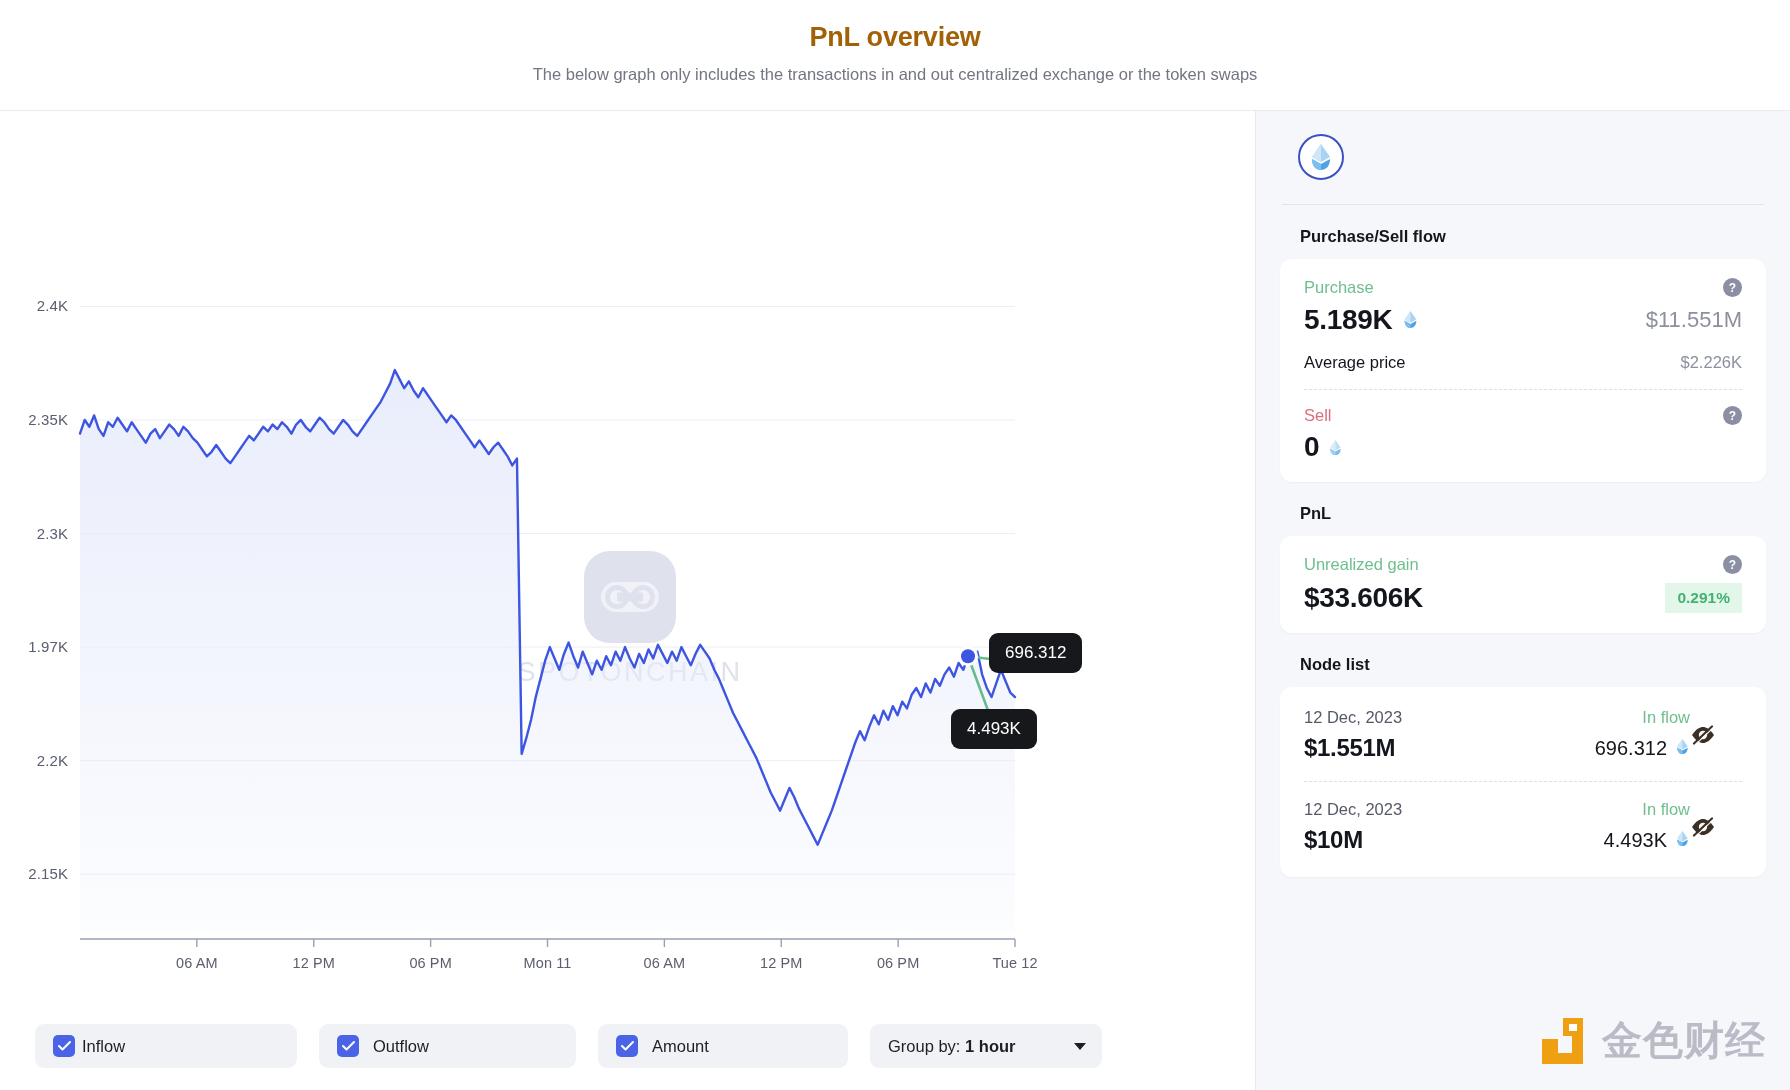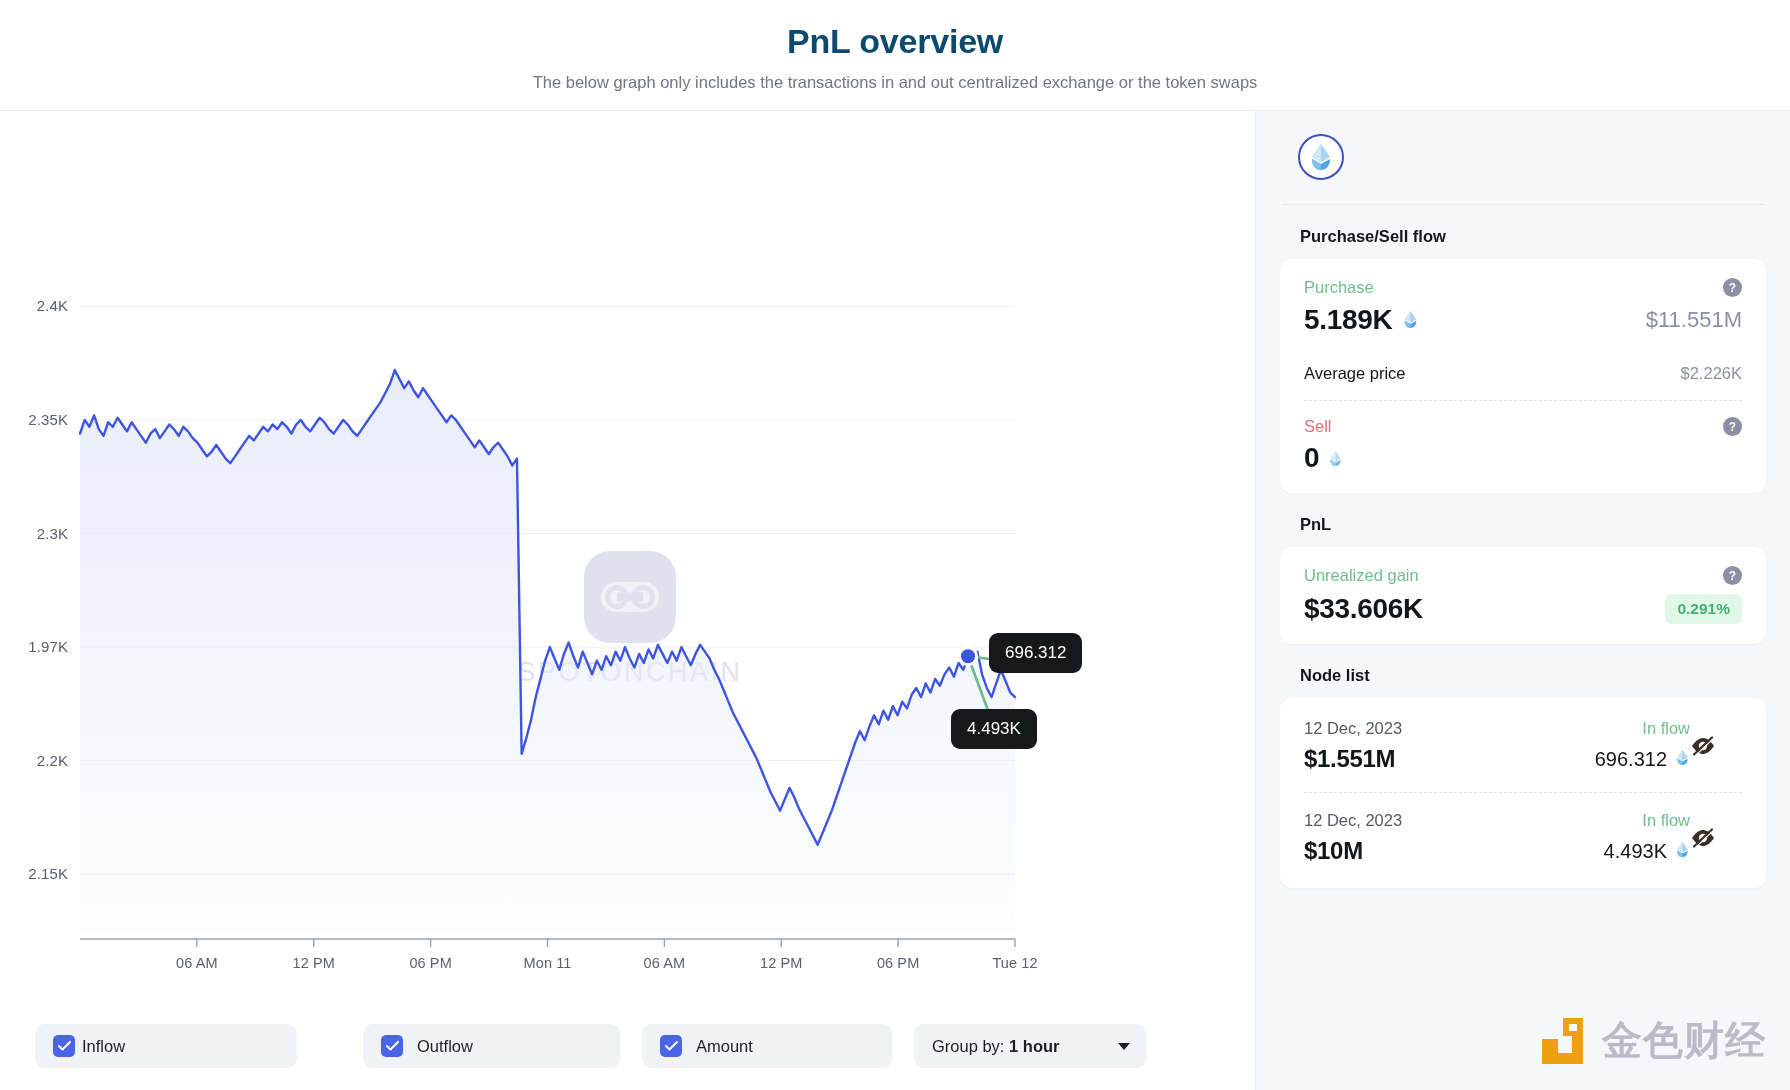--- a/index.html
+++ b/index.html
@@ -13,21 +13,21 @@
 
   
   .header {
     position: absolute; left: 0; top: 0; width: 1790px; height: 111px;
     background: #ffffff;
     border-bottom: 1px solid #e8eaf0;
     display: flex; flex-direction: column; align-items: center;
     justify-content: flex-start; padding-top: 22px;
   }
   .header-title {
-    font-size: 34px; font-weight: bold; color: #0c4a6e; letter-spacing: -0.2px;
+    font-size: 27px; font-weight: bold; color: #a16207; letter-spacing: -0.2px;
   }
   .header-sub {
     margin-top: 12px; font-size: 16.5px; color: #727582; font-weight: 400;
   }
 
   
   .chart-pane {
     position: absolute; left: 0; top: 111px; width: 1255px; height: 979px;
     background: #ffffff;
   }
@@ -69,21 +69,21 @@
     position: absolute; left: 0; bottom: 0; width: 1255px; height: 88px;
     display: flex; align-items: center; padding-left: 35px; gap: 22px;
     background: #ffffff;
   }
   .ctrl-pill {
     height: 44px; background: #f1f2f6; border-radius: 9px;
     display: flex; align-items: center; padding: 0 18px; gap: 14px;
     font-size: 16.5px; color: #1d1f26;
   }
   .ctrl-pill.w1 { width: 262px; gap: 7px; }
-  .ctrl-pill.w2 { width: 257px; margin-left: 44px; }
+  .ctrl-pill.w2 { width: 257px; }
   .ctrl-pill.w3 { width: 250px; }
   .ctrl-pill.w4 { width: 232px; justify-content: space-between; padding-right: 16px; }
   .cbox {
     width: 22px; height: 22px; border-radius: 5px; background: #4a63e7;
     display: flex; align-items: center; justify-content: center; flex: none;
   }
   .cbox svg { display: block; }
   .groupby-label { color: #1d1f26; }
   .groupby-label b { font-weight: bold; }
   .caret { width: 0; height: 0; border-left: 6px solid transparent;
@@ -119,28 +119,28 @@
     color: #ffffff; font-size: 12px; font-weight: bold;
     display: flex; align-items: center; justify-content: center; flex: none;
   }
   .big-val {
     font-size: 28px; font-weight: bold; color: #14161d; letter-spacing: -0.3px;
     display: flex; align-items: center; gap: 9px;
   }
   .muted-big { font-size: 22px; color: #8c90a0; font-weight: 400; }
   .sub-row {
     display: flex; justify-content: space-between; align-items: center;
-    margin-top: 28px; font-size: 16.5px;
+    margin-top: 17px; font-size: 16.5px;
   }
   .sub-left { color: #14161d; }
   .sub-right { color: #8c90a0; }
   .dash { border-top: 1px dashed #dcdfe9; margin: 17px 0 16px; }
   .pct-badge {
     background: #e3f6ea; color: #44b26f; font-size: 15.5px; font-weight: bold;
-    border-radius: 7px; padding: 6px 12px;
+    border-radius: 0; padding: 6px 12px;
   }
   .node-row { padding: 2px 0; }
   .node-top {
     display: flex; justify-content: space-between; align-items: center;
     font-size: 16.5px;
   }
   .node-date { color: #555968; }
   .node-flow { color: #6fbf8e; }
   .node-bot {
     display: flex; justify-content: space-between; align-items: center;

